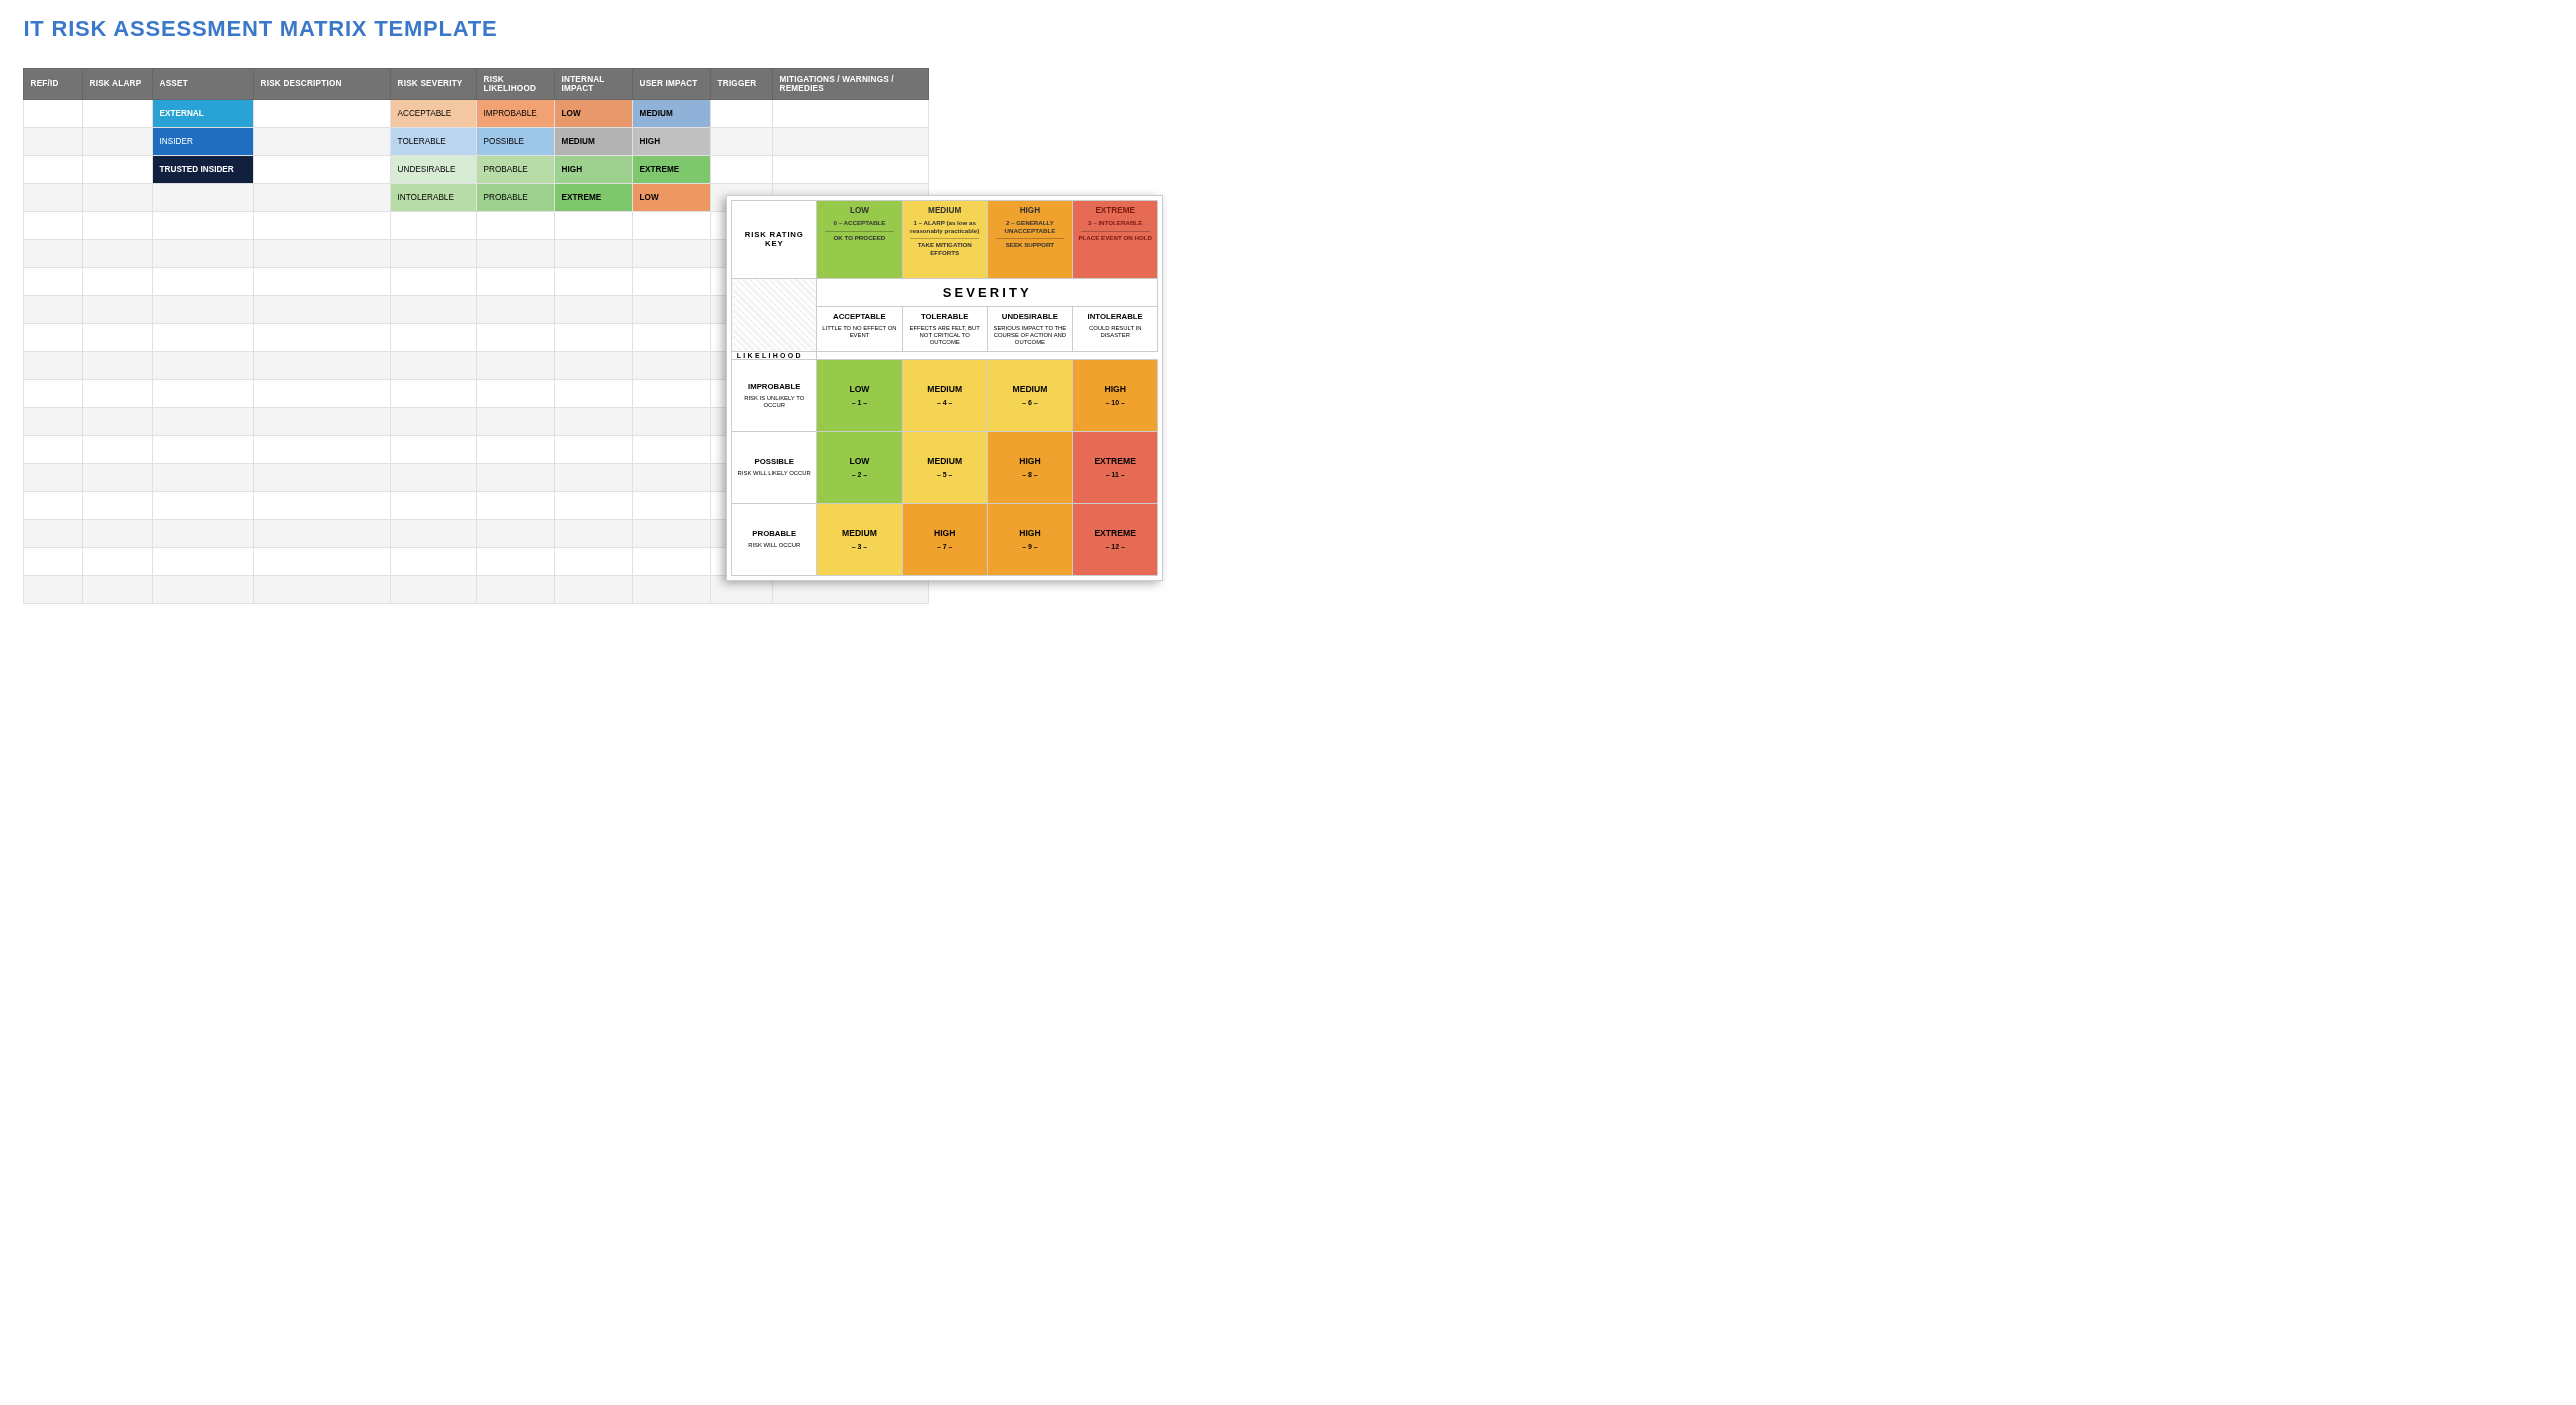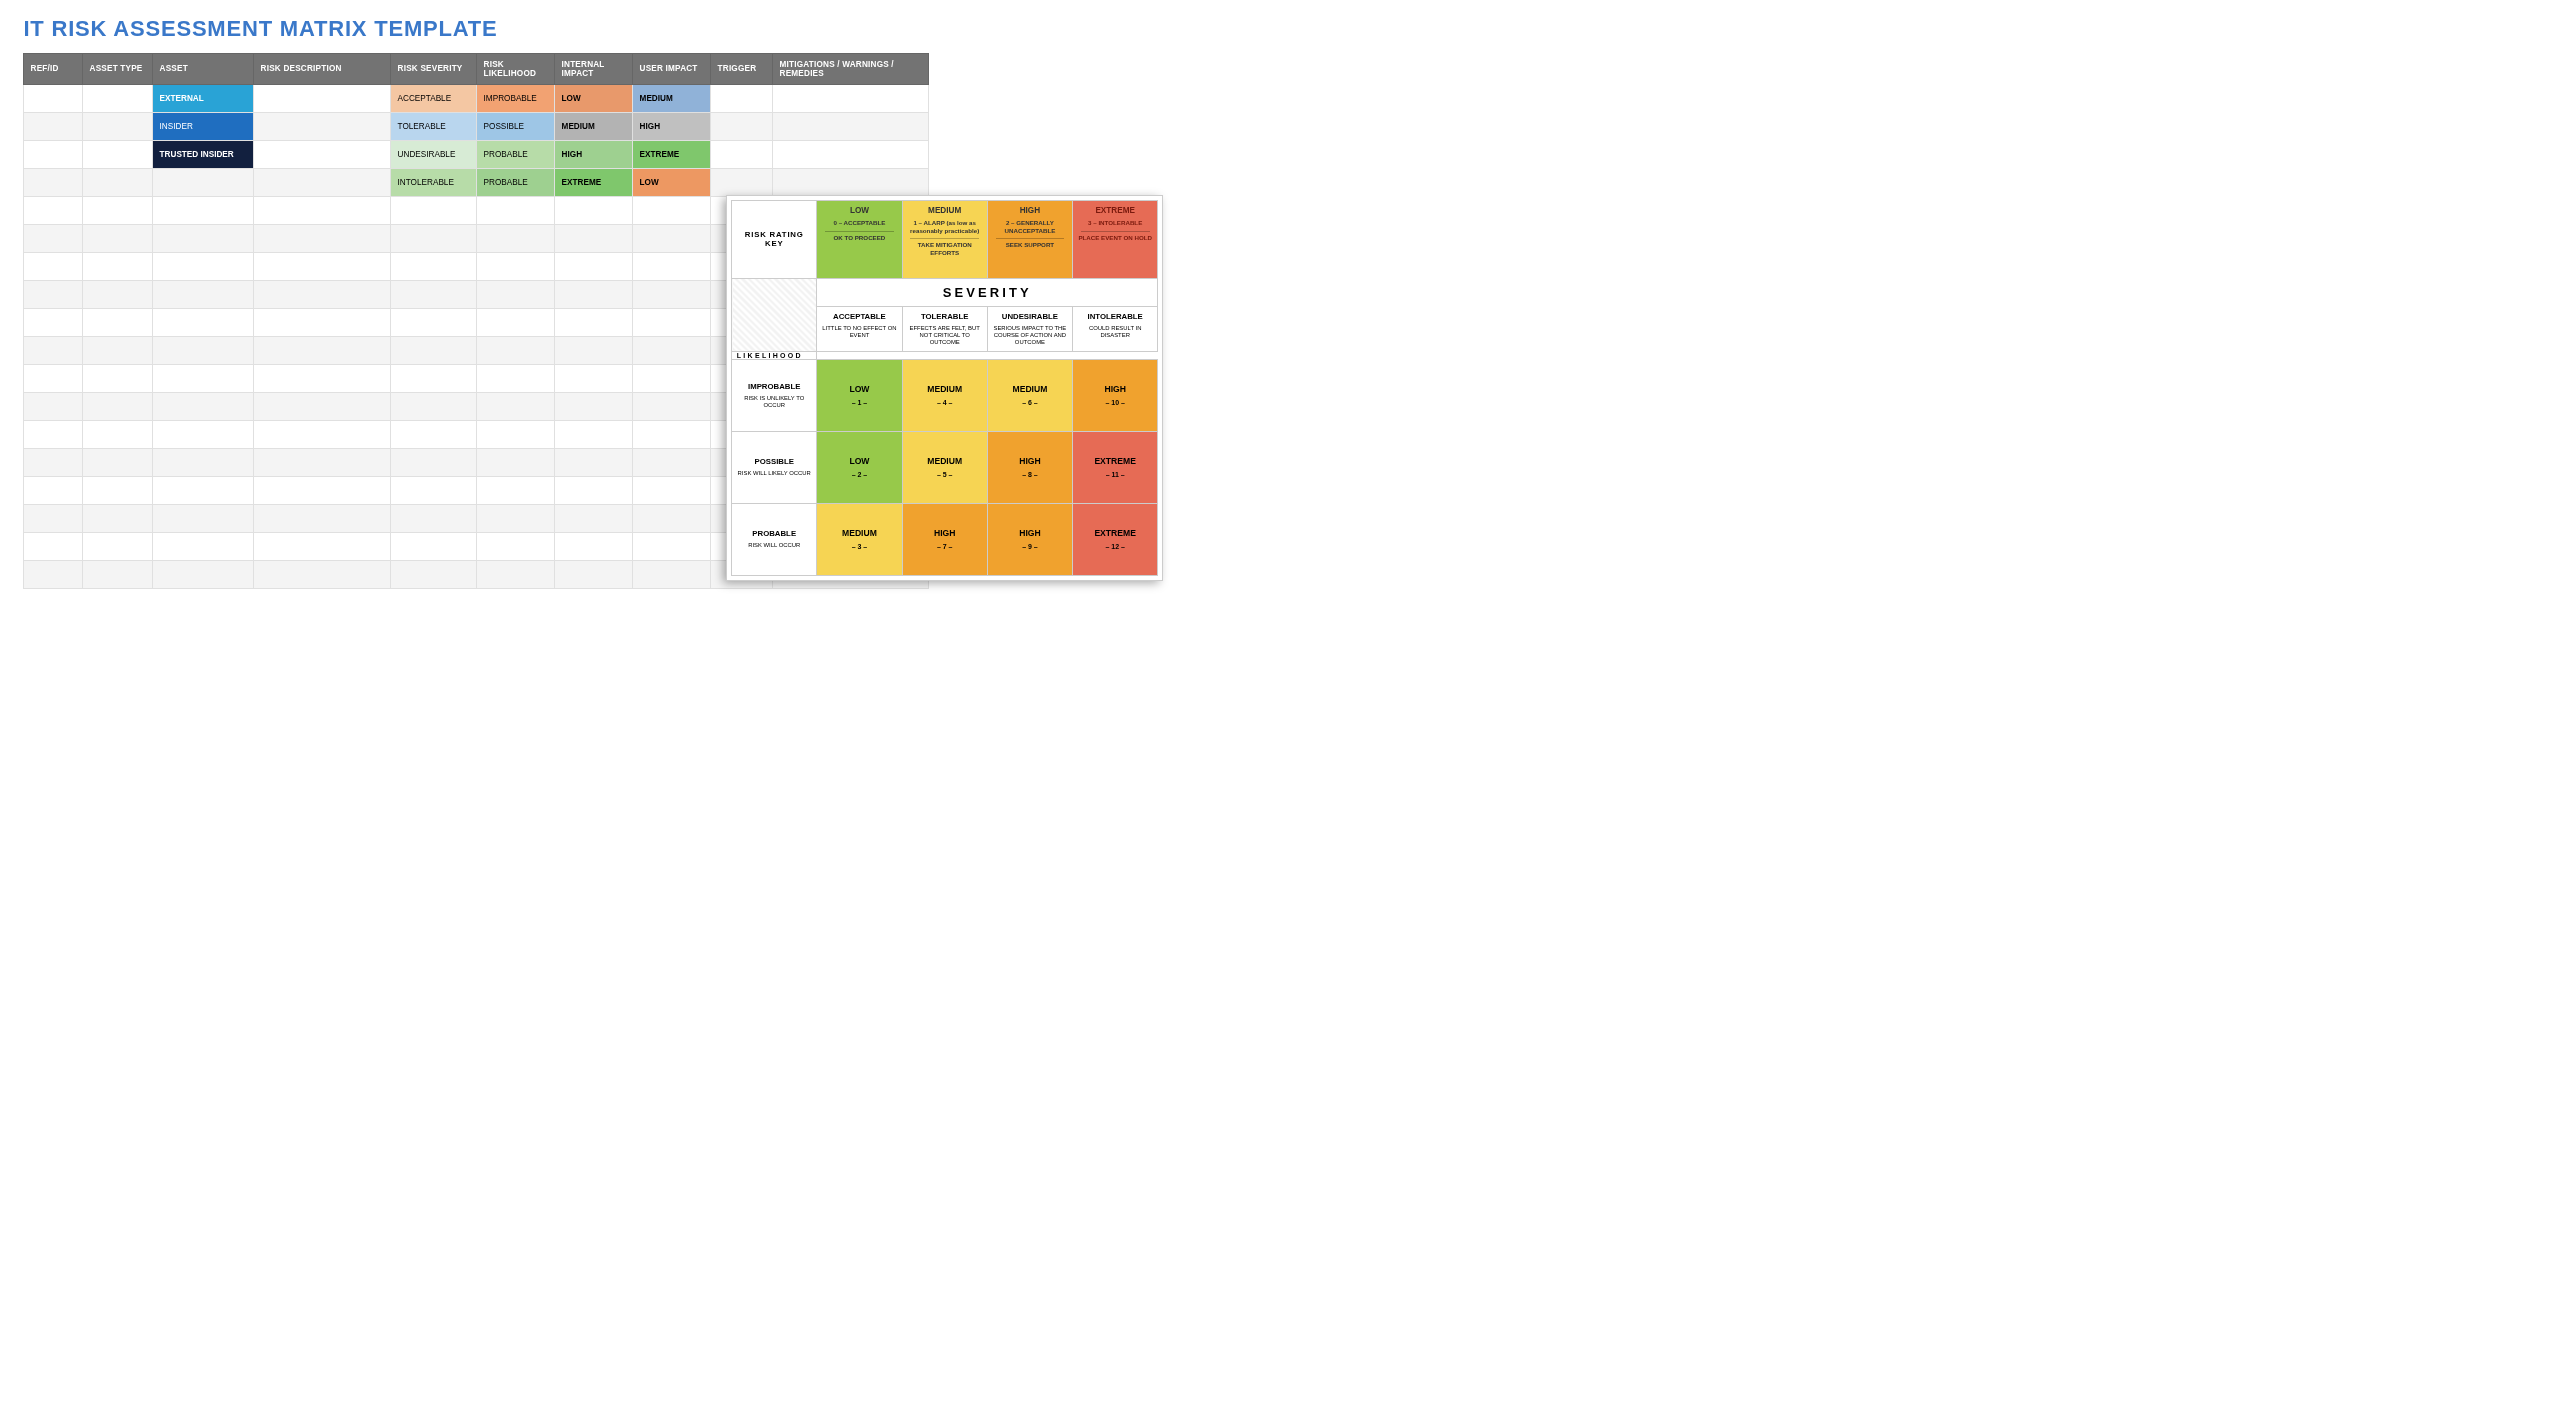--- a/index.html
+++ b/index.html
@@ -8,21 +8,21 @@
     background: #fff;
     padding: 15.6px 23.4px;
     width: 1171px;
     position: relative;
   }
   .title {
     color: #3a78c9;
     font-size: 22px;
     font-weight: 700;
     letter-spacing: 0.8px;
-    margin-bottom: 11px;
+    margin-bottom: 26px;
   }
 
   
   .main-table {
     border-collapse: collapse;
     width: 906px;
     table-layout: fixed;
   }
   .main-table col.c-ref    { width: 59px; }
   .main-table col.c-type   { width: 70px; }
@@ -155,21 +155,21 @@
     <col class="c-sev">
       <col class="c-like">
       <col class="c-int">
       <col class="c-user">
     <col class="c-trig">
       <col class="c-mit">
   </colgroup>
   <thead>
     <tr id="main-head-row">
         <th>REF/ID</th>
-        <th>ASSET TYPE</th>
+        <th>RISK ALARP</th>
         <th>ASSET</th>
         <th>RISK DESCRIPTION</th>
         <th>RISK SEVERITY</th>
         <th>RISK LIKELIHOOD</th>
         <th>INTERNAL IMPACT</th>
         <th>USER IMPACT</th>
         <th>TRIGGER</th>
         <th>MITIGATIONS / WARNINGS / REMEDIES</th>
       </tr>
   </thead>

